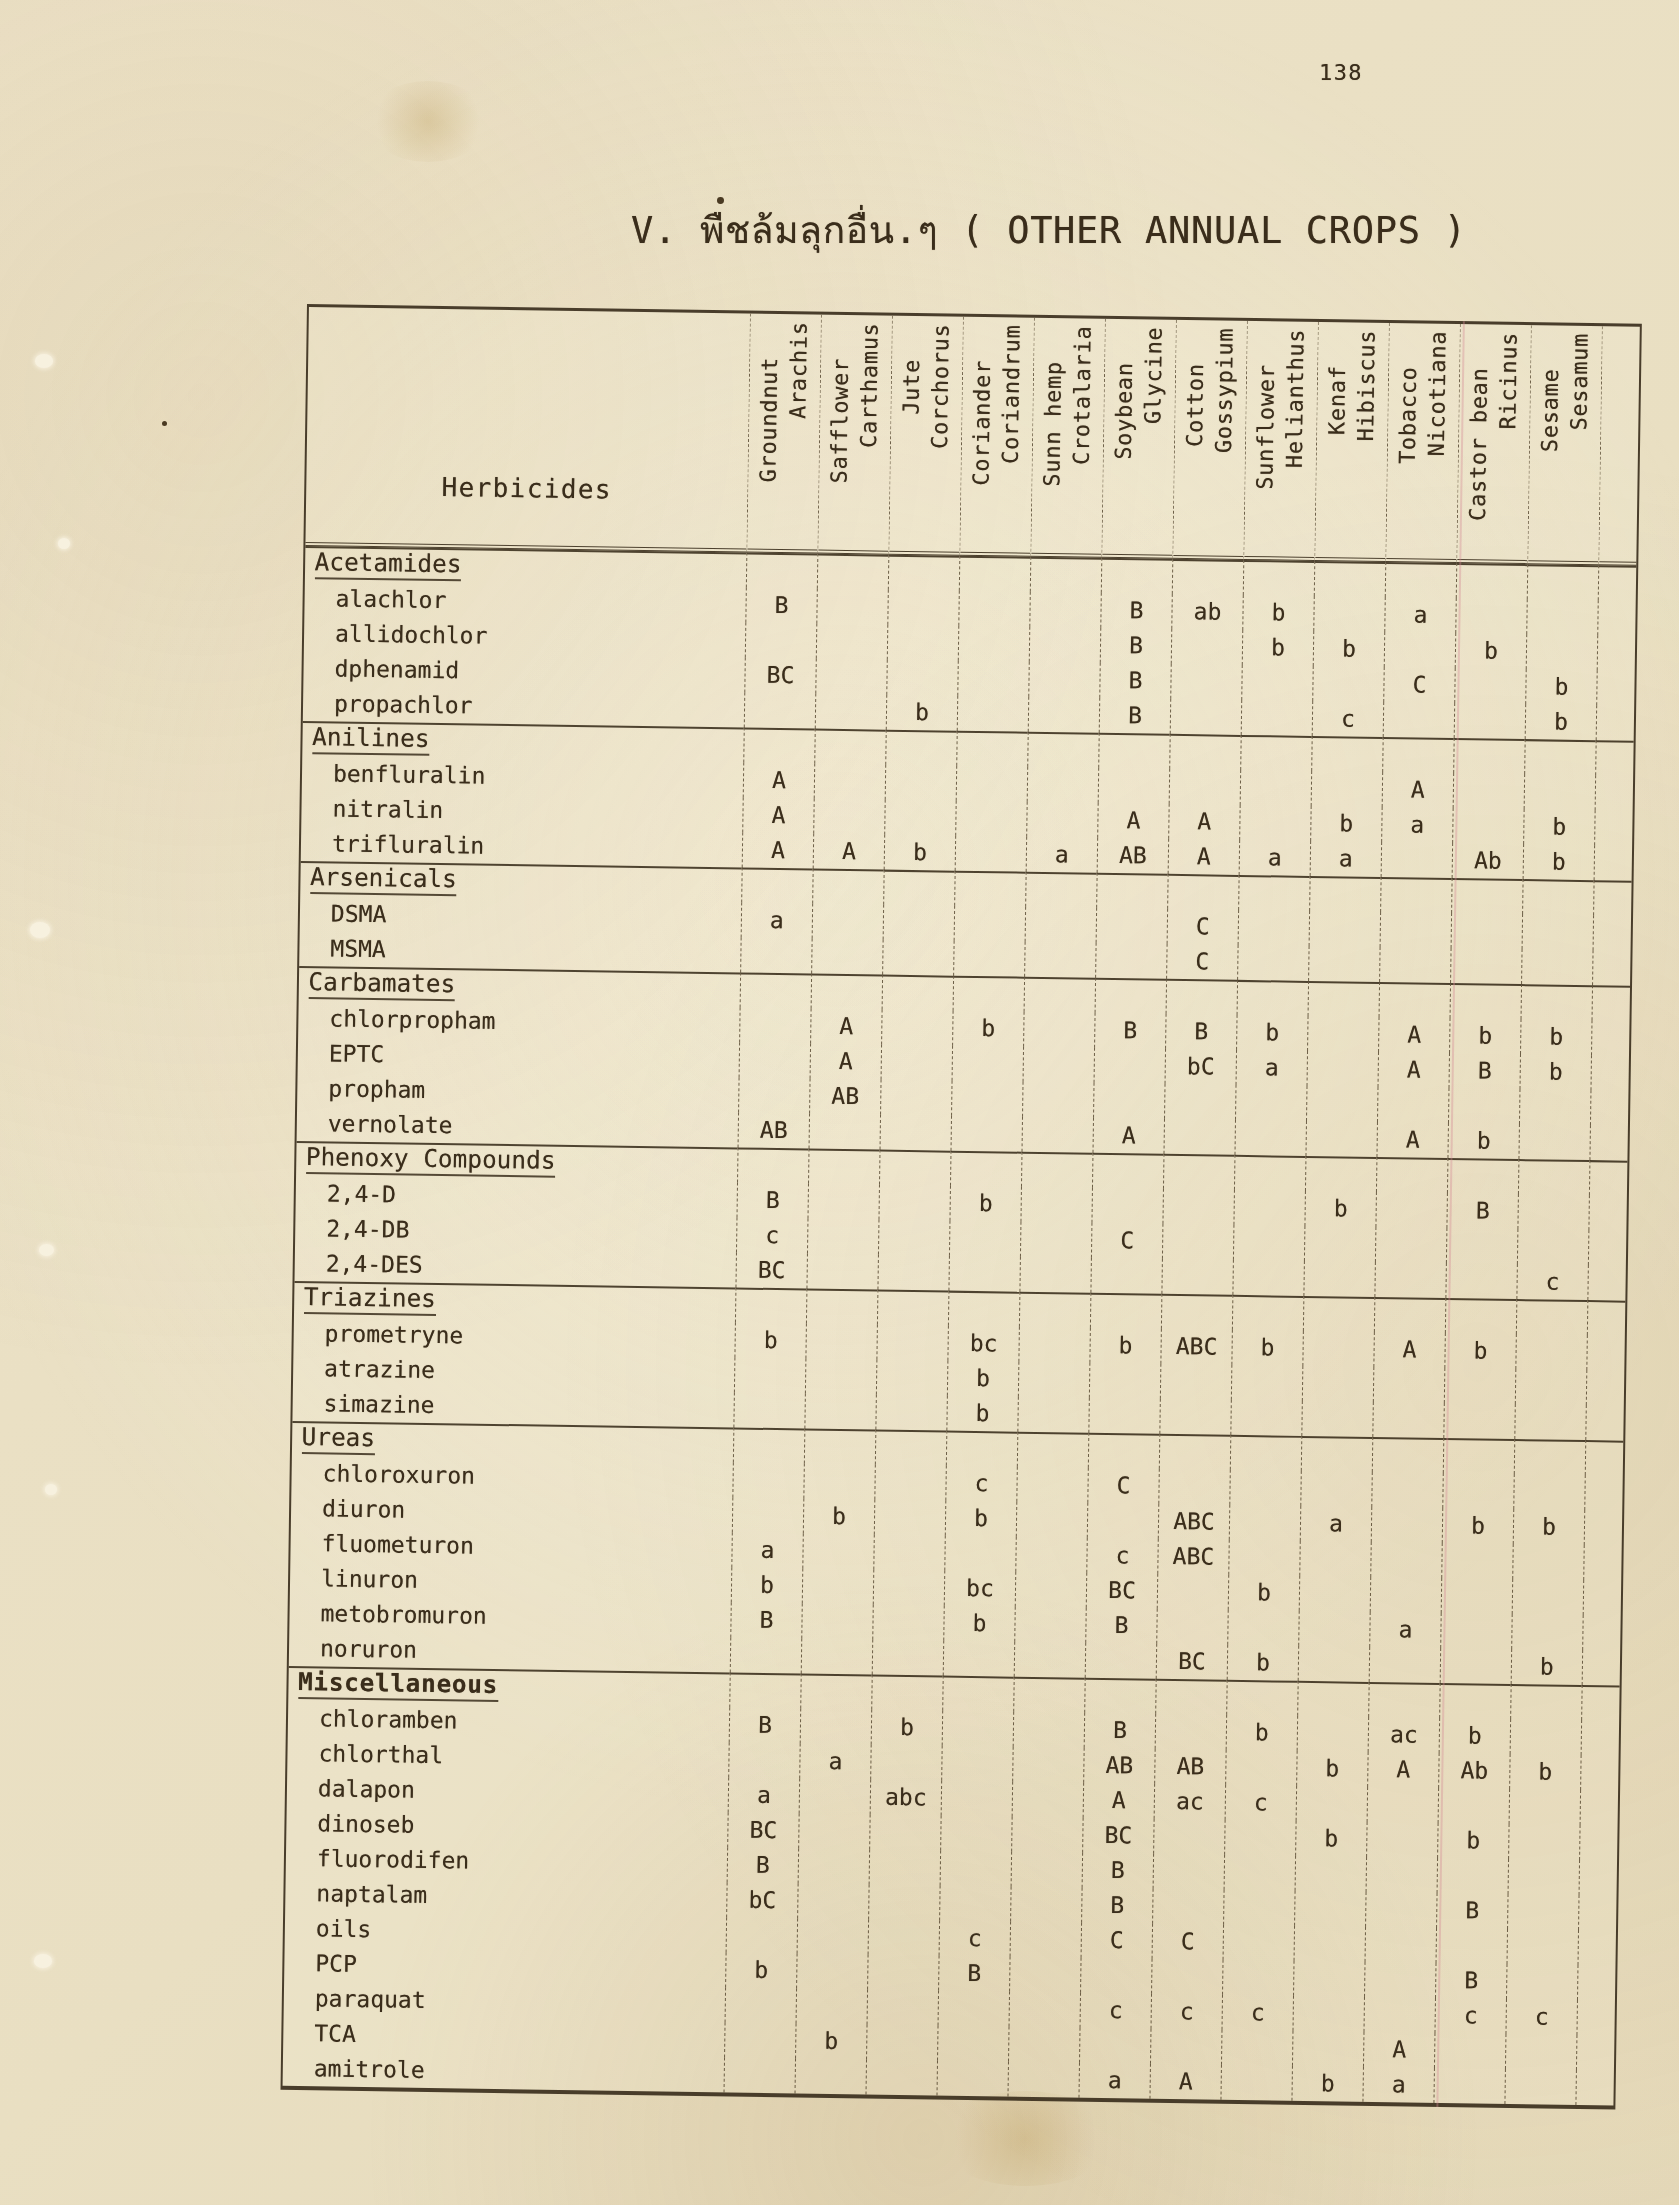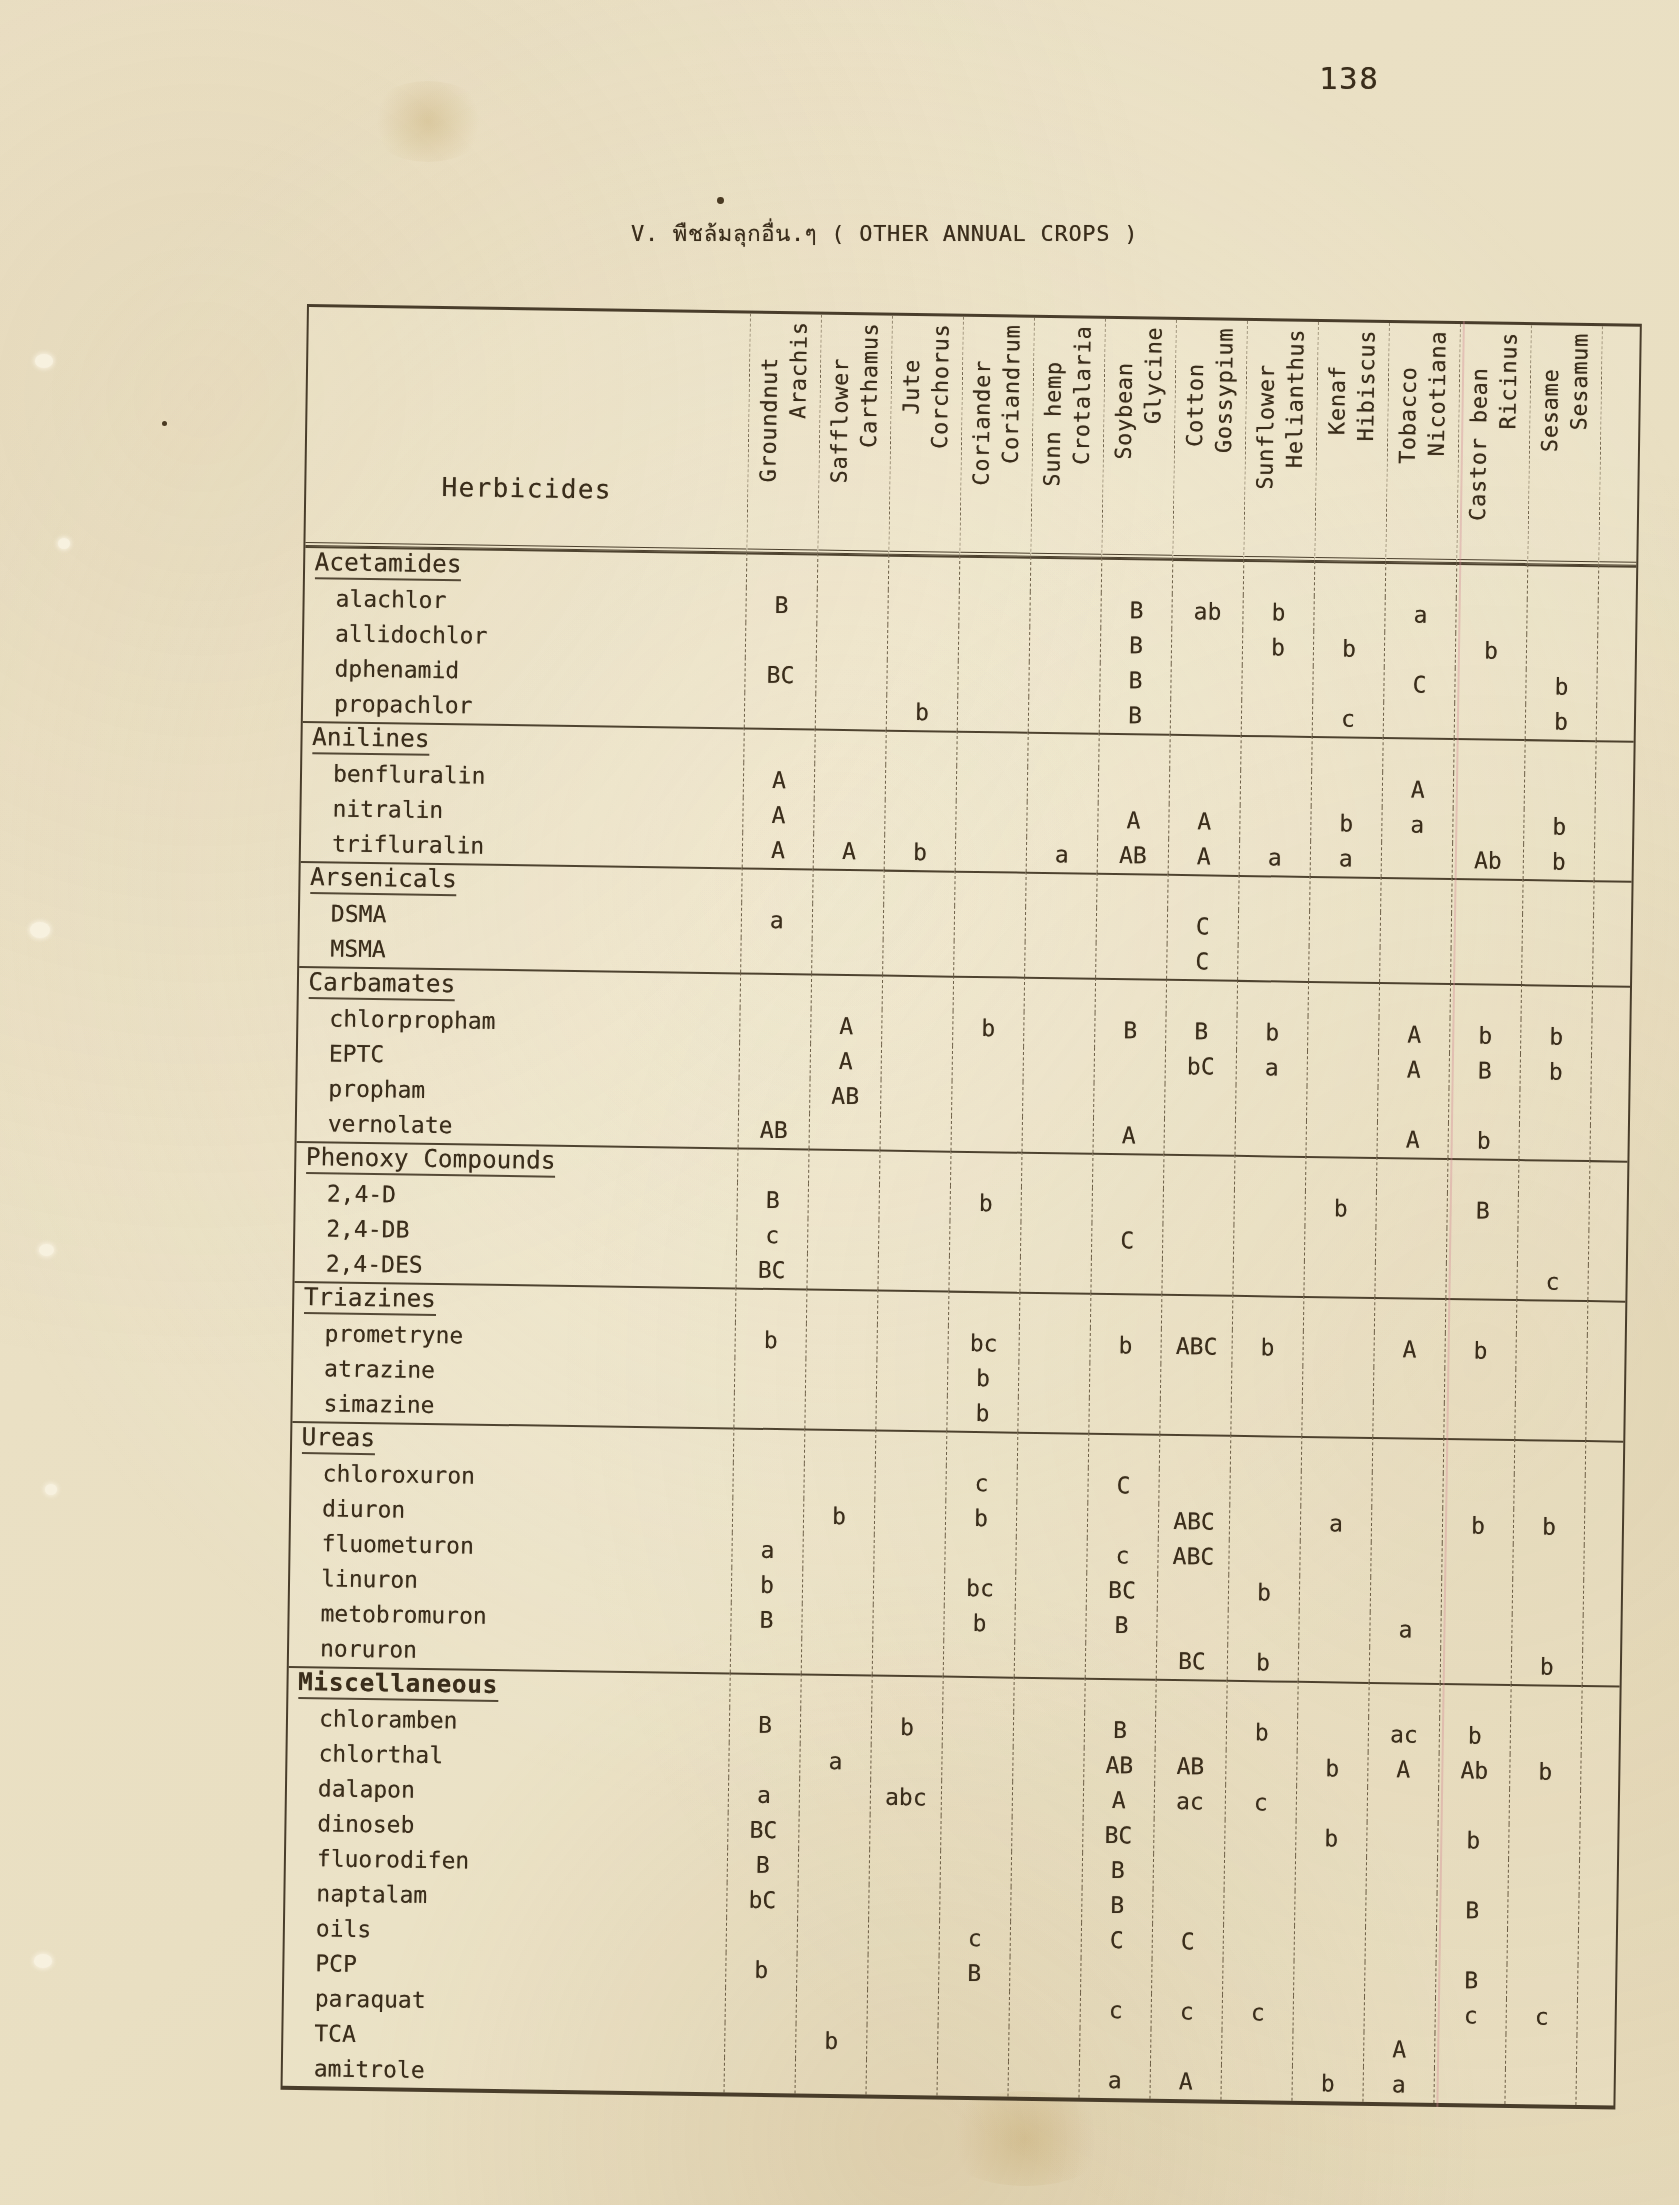--- a/index.html
+++ b/index.html
@@ -15,25 +15,25 @@
     font-family:"DejaVu Sans Mono","Liberation Mono",monospace;
     color:#3a2d1b;
   }
   
   .speck{position:absolute;border-radius:50%;pointer-events:none;}
   .hole{background:#f7f1df;box-shadow:0 0 4.1px 1.4px rgba(247,241,223,.9);}
   .stain{background:radial-gradient(circle,rgba(176,136,60,.25),rgba(176,136,60,0) 70%);}
   .dot{background:#4a3a22;}
 
   [data-name="page-number"]{
-    position:absolute;left:1319px;top:60px;font-size:31px;letter-spacing:1.4px;
+    position:absolute;left:1319px;top:60px;font-size:22px;letter-spacing:1.4px;
     text-shadow:0 0 0.7px rgba(58,45,27,.6);
   }
   [data-name="page-title"]{
-    position:absolute;left:631px;top:216px;font-size:22px;letter-spacing:0.7px;white-space:nowrap;
+    position:absolute;left:631px;top:200px;font-size:37px;letter-spacing:0.7px;white-space:nowrap;
     text-shadow:0 0 0.7px rgba(58,45,27,.65);
   }
 
   .table-wrap{
     position:absolute;left:307px;top:304px;
     transform:rotate(0.85deg);transform-origin:0 0;
   }
   #grid{
     display:grid;
     border:2.7px solid rgba(59,47,29,.92);

